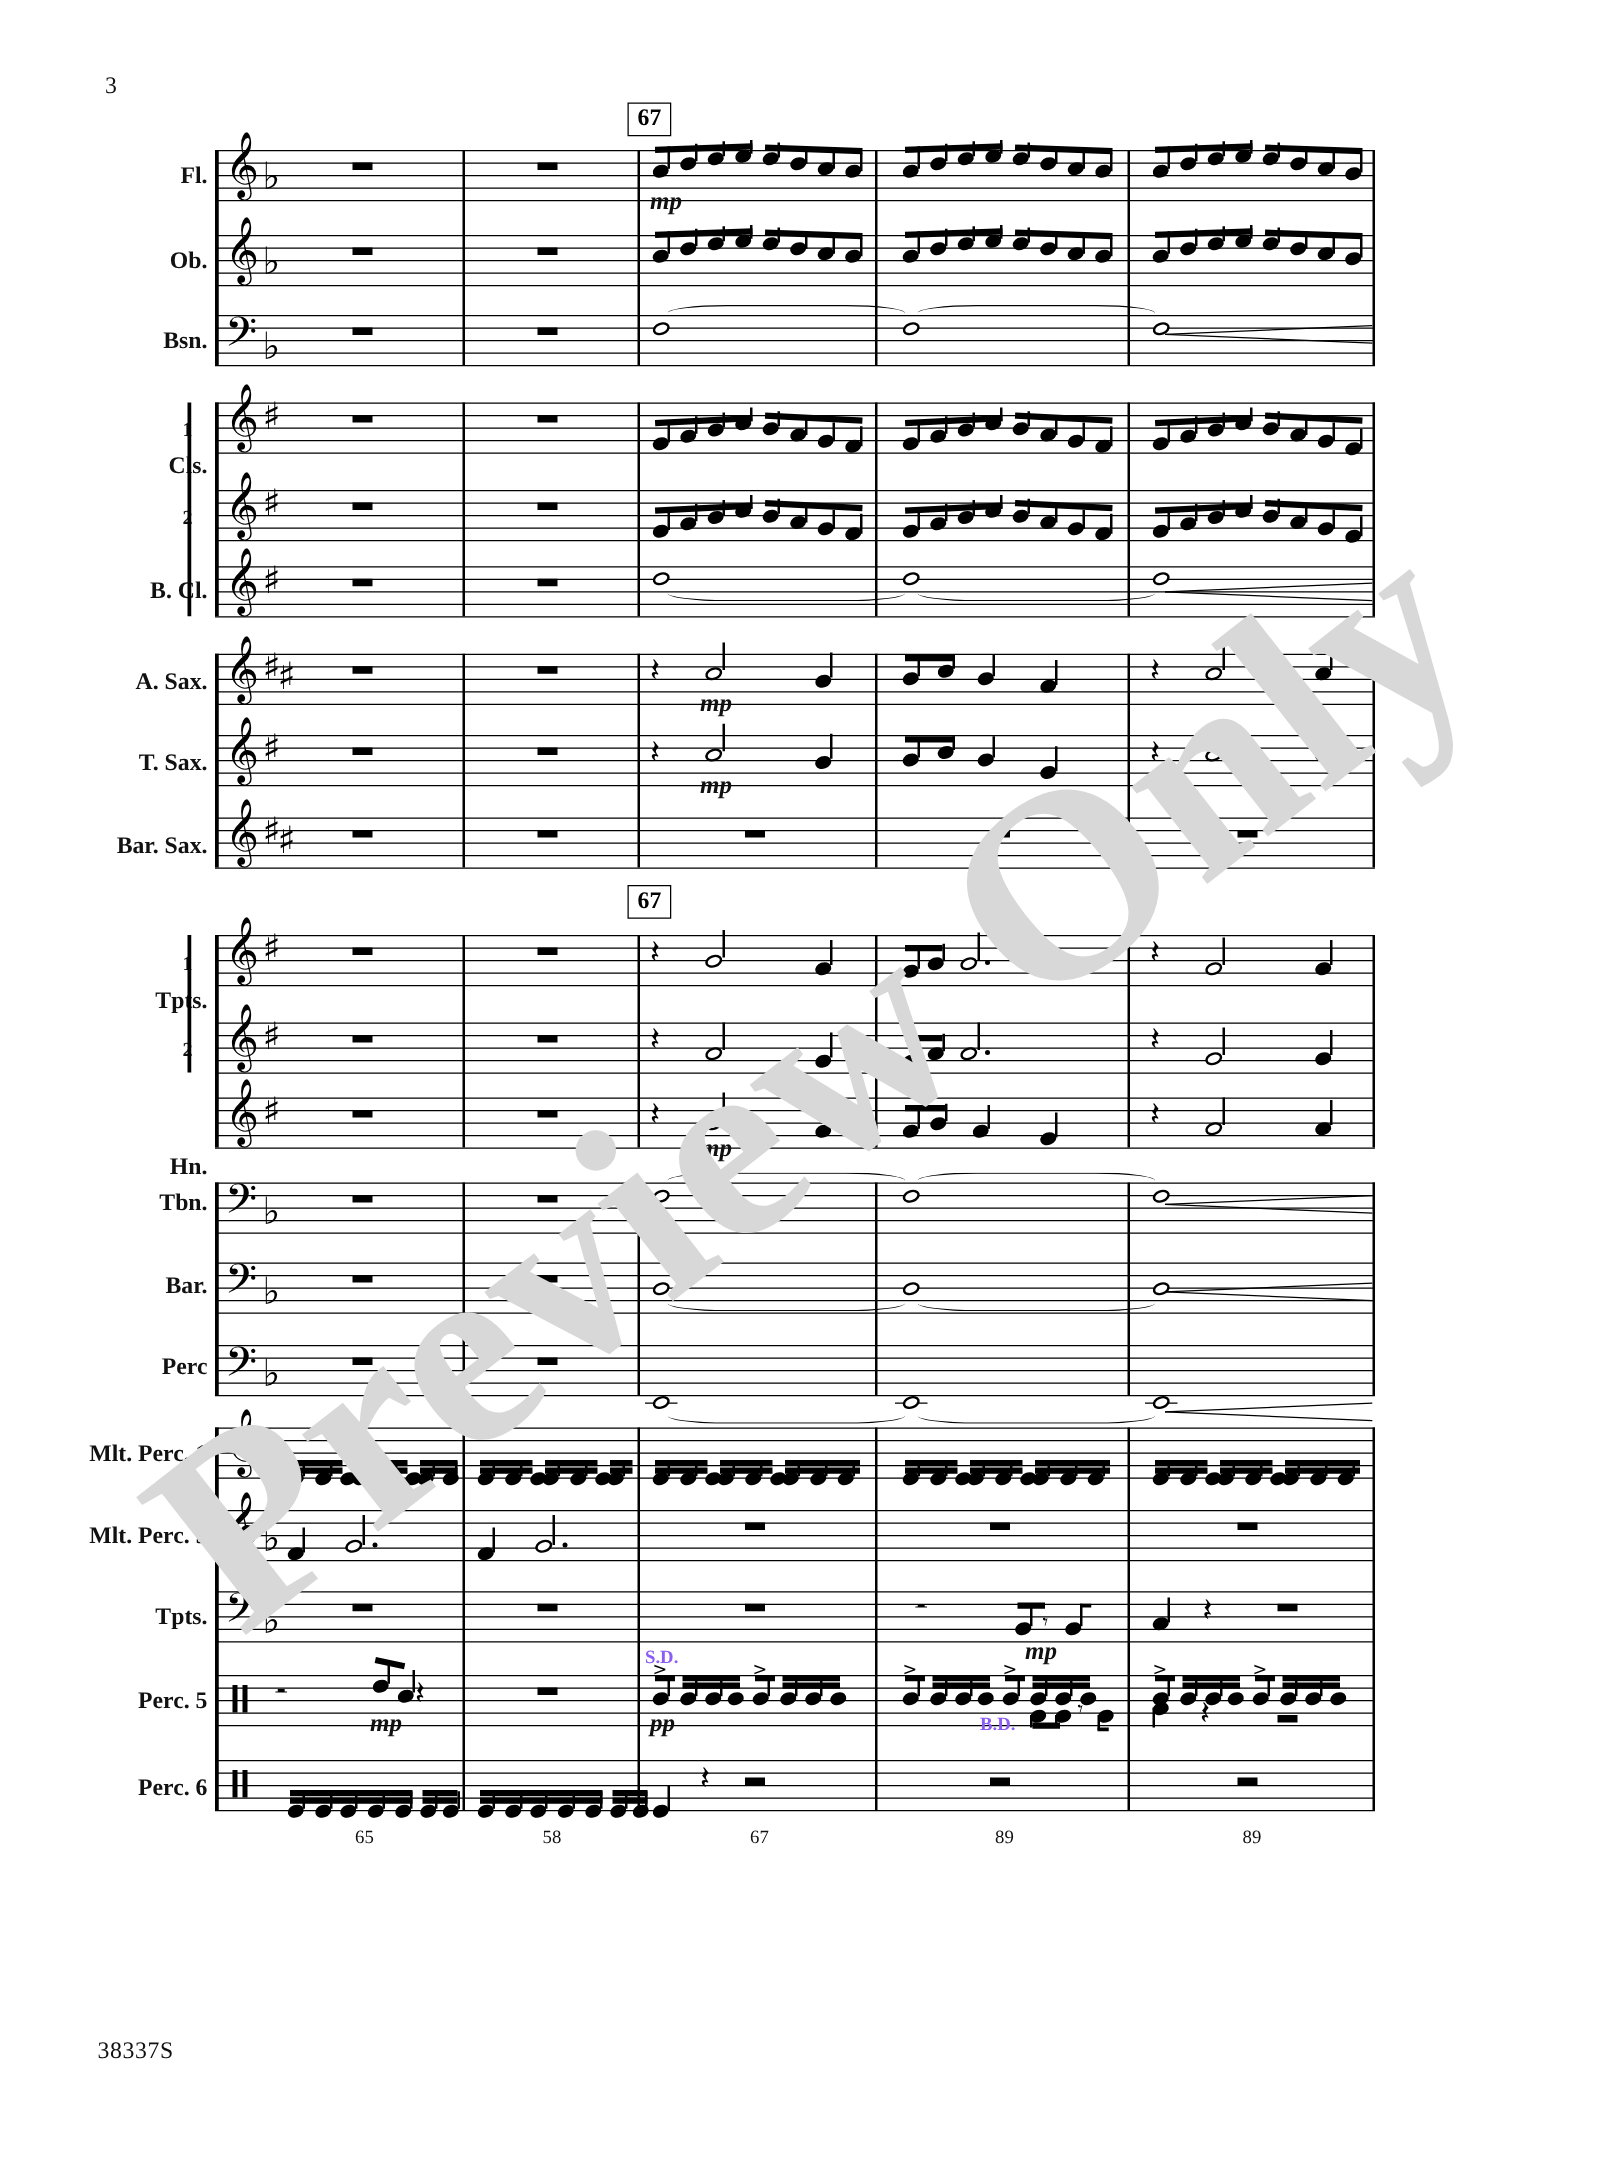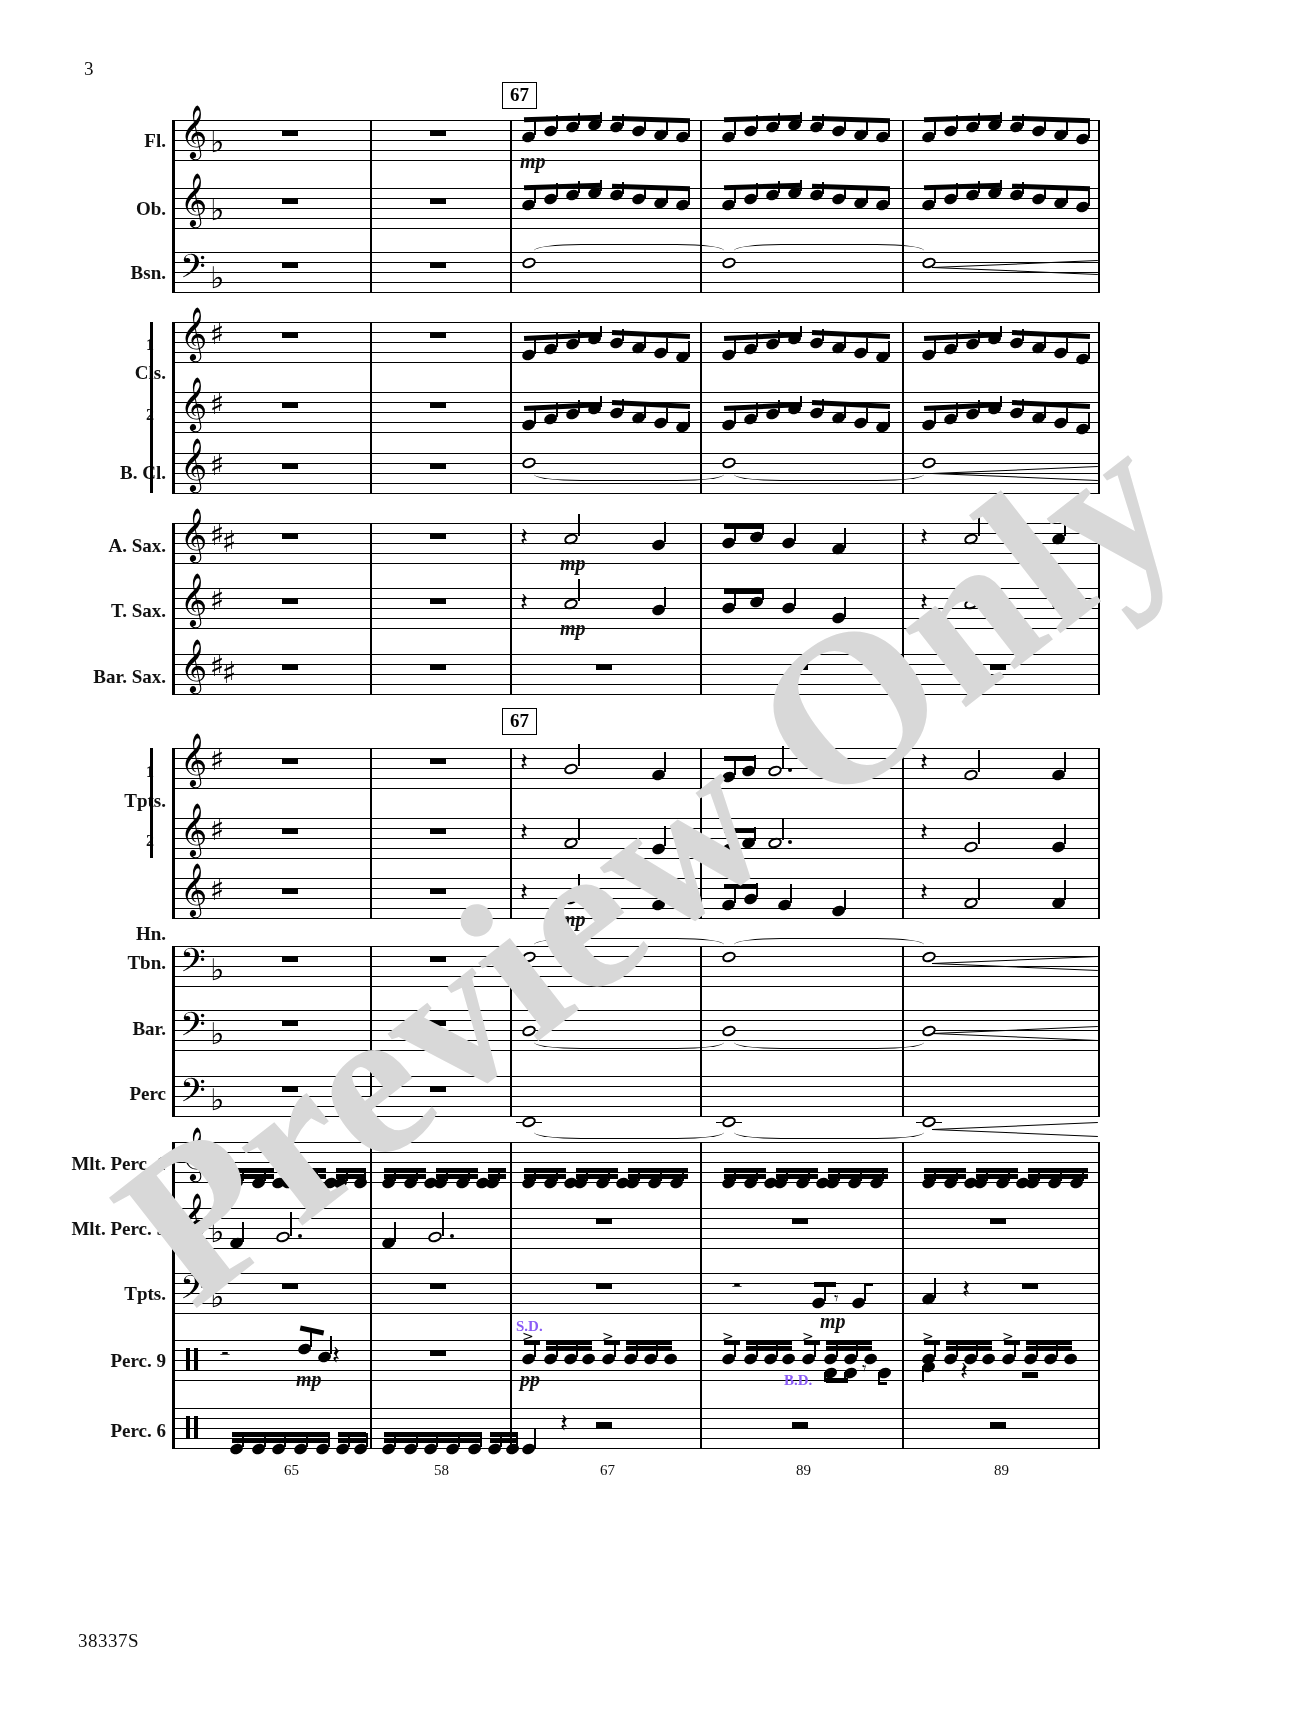--- a/index.html
+++ b/index.html
@@ -90,21 +90,21 @@
     <div class="inst-label" style="top:490px">T. Sax.</div>
     <div class="inst-label" style="top:556px">Bar. Sax.</div>
     <div class="inst-label" style="top:680px">Tpts.</div>
     <div class="inst-label" style="top:813px">Hn.</div>
     <div class="inst-label" style="top:842px">Tbn.</div>
     <div class="inst-label" style="top:908px">Bar.</div>
     <div class="inst-label" style="top:973px">Perc</div>
     <div class="inst-label" style="top:1043px">Mlt. Perc. 1</div>
     <div class="inst-label" style="top:1108px">Mlt. Perc. 9</div>
     <div class="inst-label" style="top:1173px">Tpts.</div>
-    <div class="inst-label" style="top:1240px">Perc. 9</div>
+    <div class="inst-label" style="top:1240px">Perc. 5</div>
     <div class="inst-label" style="top:1310px">Perc. 6</div>
 
     <div class="numlbl" style="left:146px;top:226px">1</div>
     <div class="numlbl" style="left:146px;top:296px">2</div>
     <div class="numlbl" style="left:146px;top:653px">1</div>
     <div class="numlbl" style="left:146px;top:722px">2</div>
   </div>
 
   <div class="score">
 

